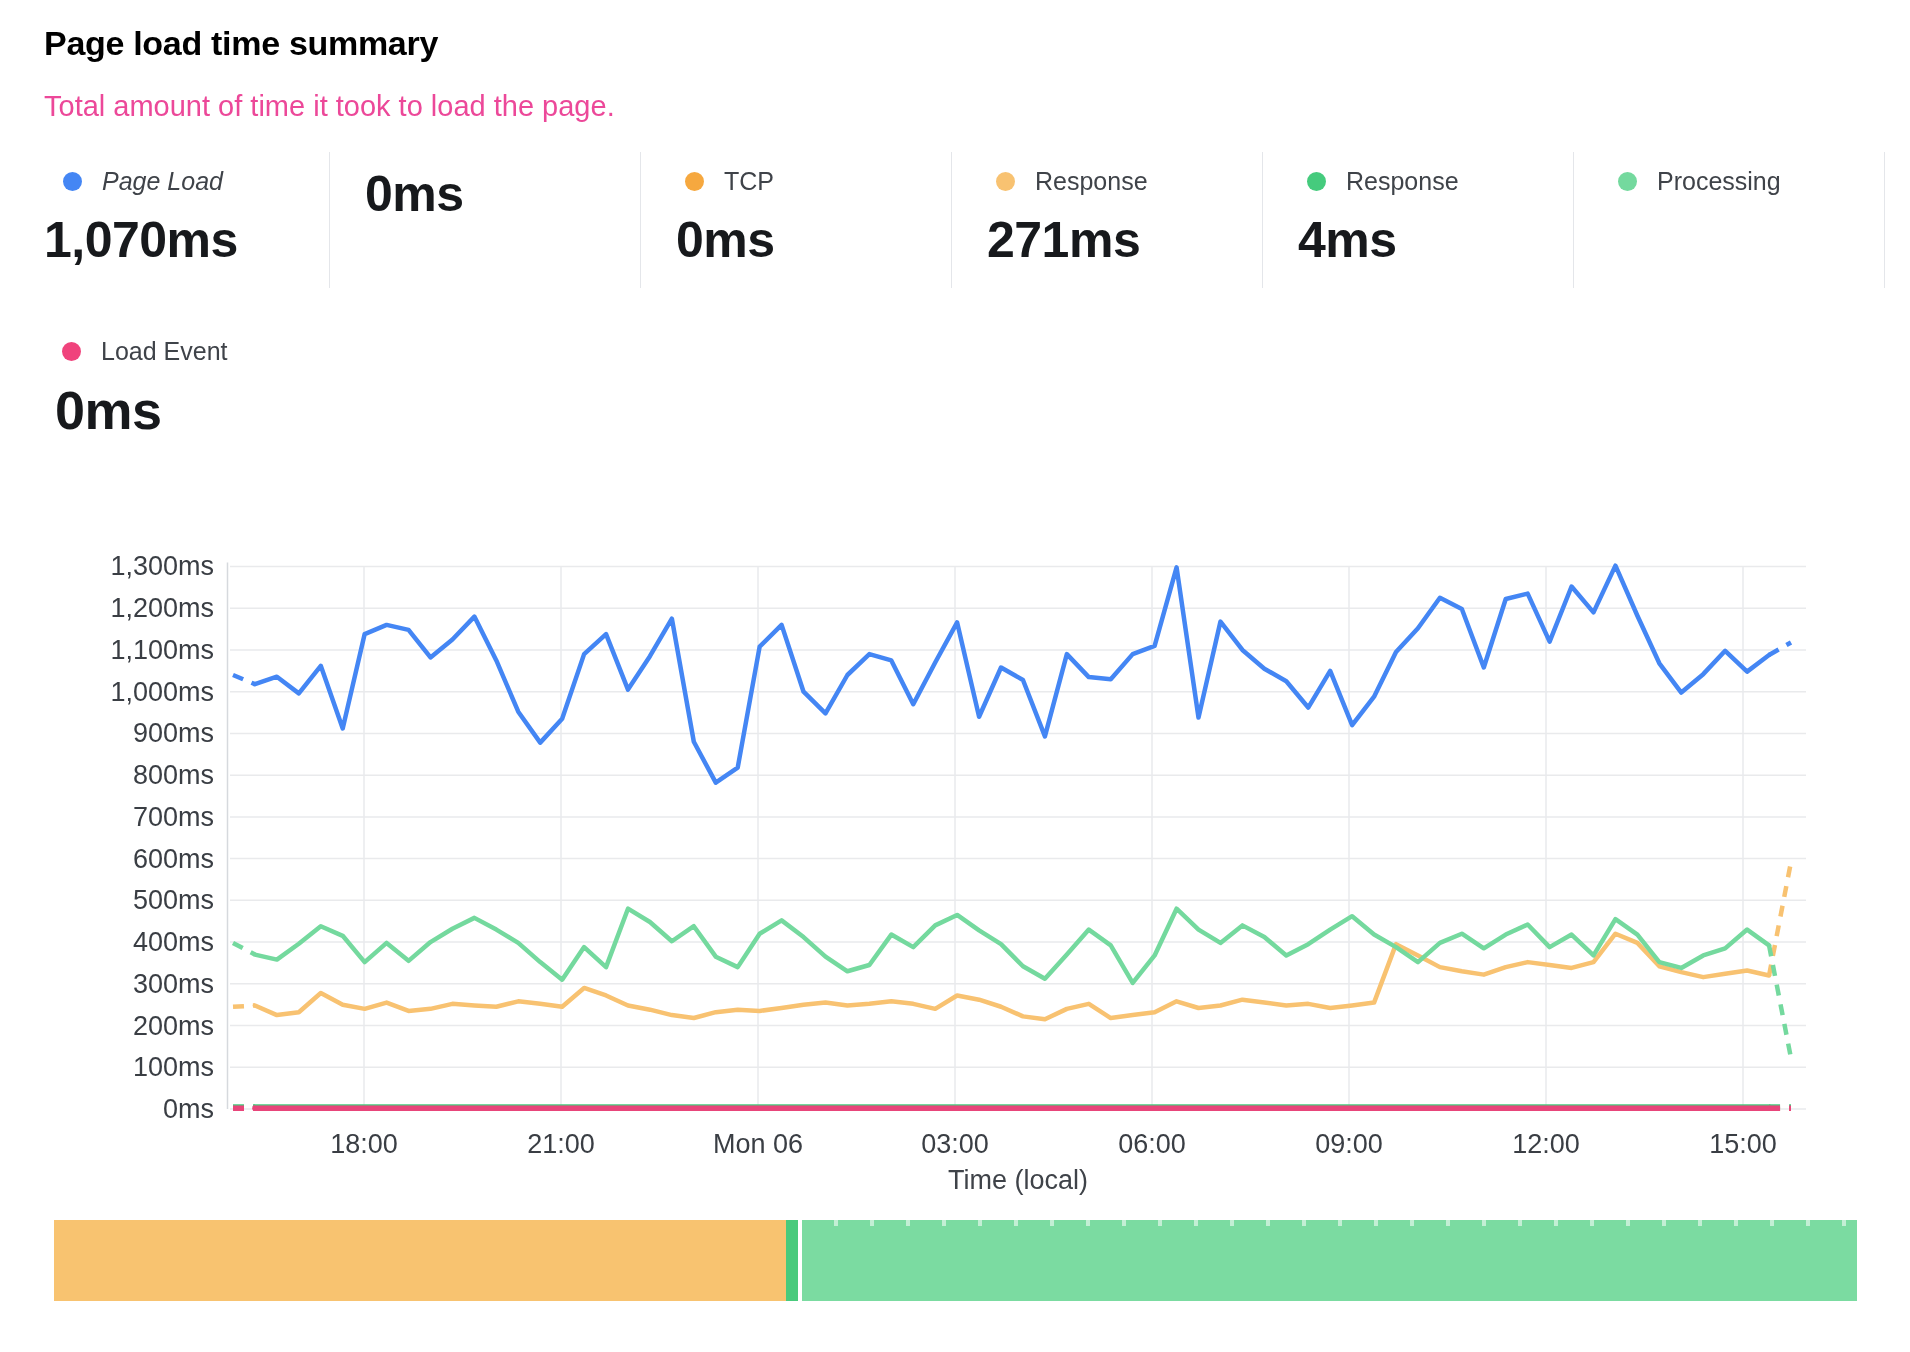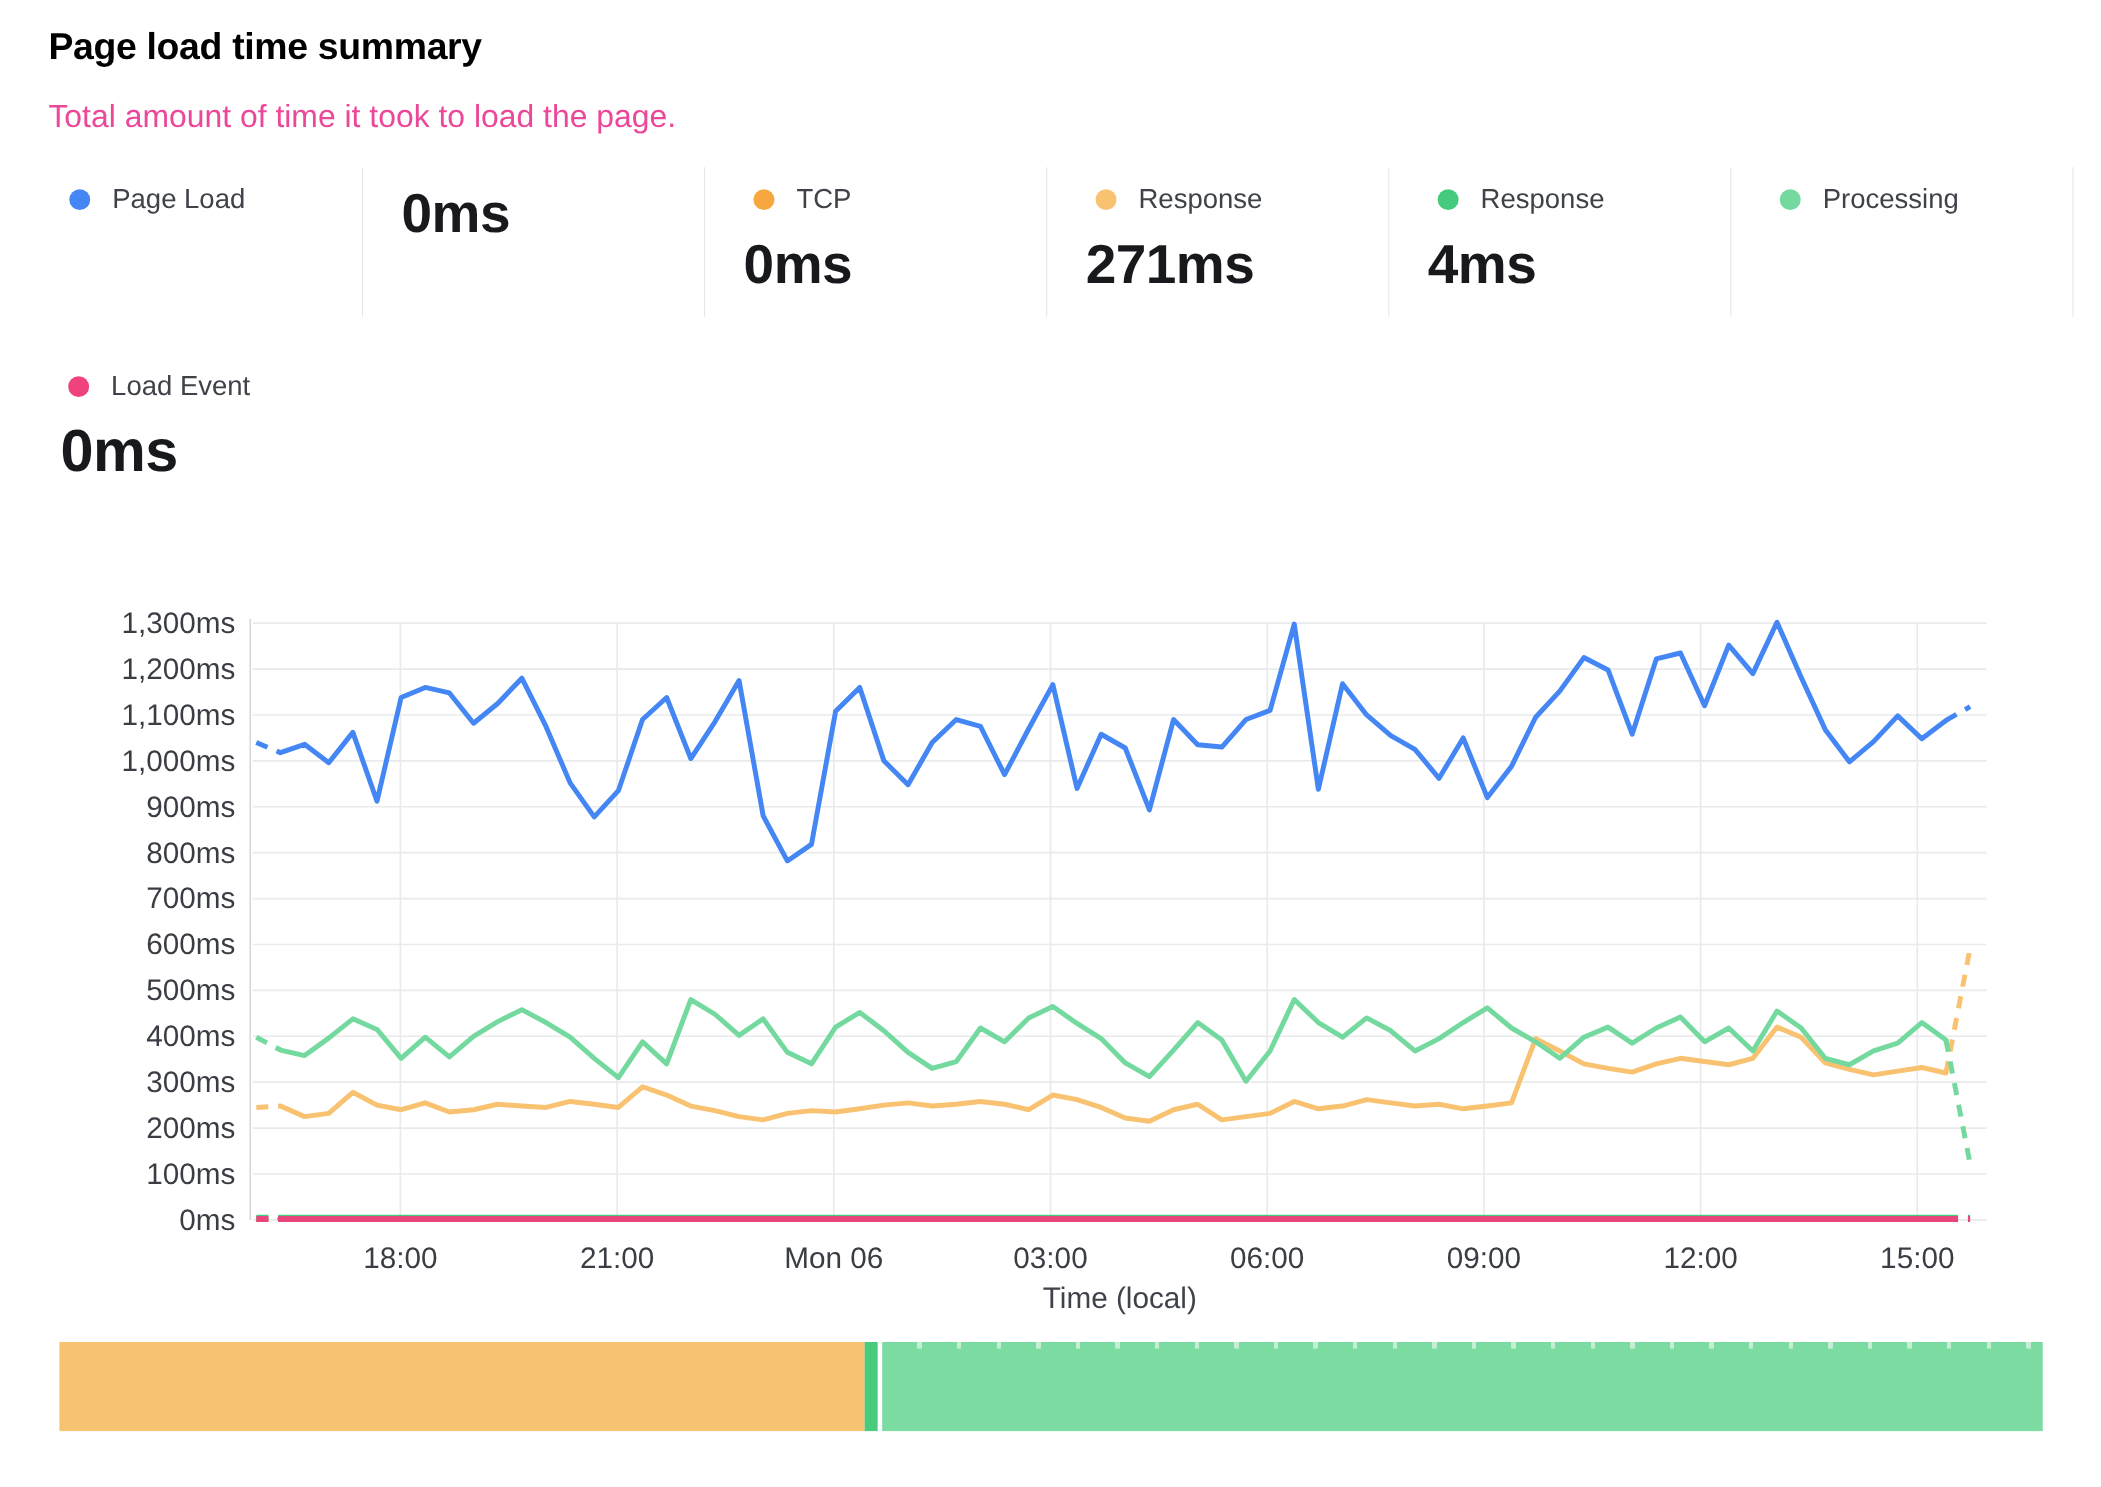--- a/index.html
+++ b/index.html
@@ -5,21 +5,21 @@
   html,body{margin:0;padding:0;background:#ffffff;}
   body{width:1910px;height:1352px;position:relative;font-family:"Liberation Sans",sans-serif;overflow:hidden;}
   .abs{position:absolute;}
   #title{left:44px;top:24px;font-size:34px;font-weight:700;color:#000000;letter-spacing:-0.3px;}
   #subtitle{left:44px;top:90px;font-size:29px;font-weight:400;color:#ec4899;}
   
   #legend-row{left:44px;top:152px;display:flex;height:136px;}
   .leg-col{box-sizing:border-box;border-right:1.5px solid #e4e6ea;width:311px;}
   .leg-col.first{width:286px;}
   .dot-row{display:flex;align-items:center;height:34px;margin-top:12px;padding-left:44px;}
-  .leg-col.first .dot-row{padding-left:19px;}
+  .leg-col.first .dot-row{padding-left:19px;font-style:italic;}
   .dot{width:19px;height:19px;border-radius:50%;flex:0 0 auto;margin-right:20px;}
   .leg-label{font-size:25px;color:#3f4349;}
   .leg-value{font-size:50px;line-height:52px;font-weight:700;color:#17191c;letter-spacing:-0.5px;margin-top:16px;padding-left:35px;}
   .leg-col.first .leg-value{padding-left:0;}
   
   #legend-row2{left:44px;top:336px;}
   #legend-row2 .dot-row{margin-top:0;padding-left:18px;height:30px;}
   #le-value{font-size:54px;line-height:56px;font-weight:700;color:#17191c;letter-spacing:-0.5px;margin-top:16px;padding-left:11px;}
   
   #chart{left:0;top:427px;}
@@ -34,20 +34,21 @@
 
 <div class="abs" id="title">Page load time summary</div>
 <div class="abs" id="subtitle">Total amount of time it took to load the page.</div>
 
 <div class="abs" id="legend-row">
   <div class="leg-col first">
     <div class="dot-row">
         <span class="dot" style="background-color: rgb(68, 134, 244);"></span>
         <span class="leg-label">Page Load</span>
       </div>
+    <div class="leg-value">1,070ms</div>
   </div>
   <div class="leg-col">
     <div class="leg-value">0ms</div>
   </div>
   <div class="leg-col">
     <div class="dot-row">
         <span class="dot" style="background-color: rgb(246, 168, 63);"></span>
         <span class="leg-label">TCP</span>
       </div>
     <div class="leg-value">0ms</div>

